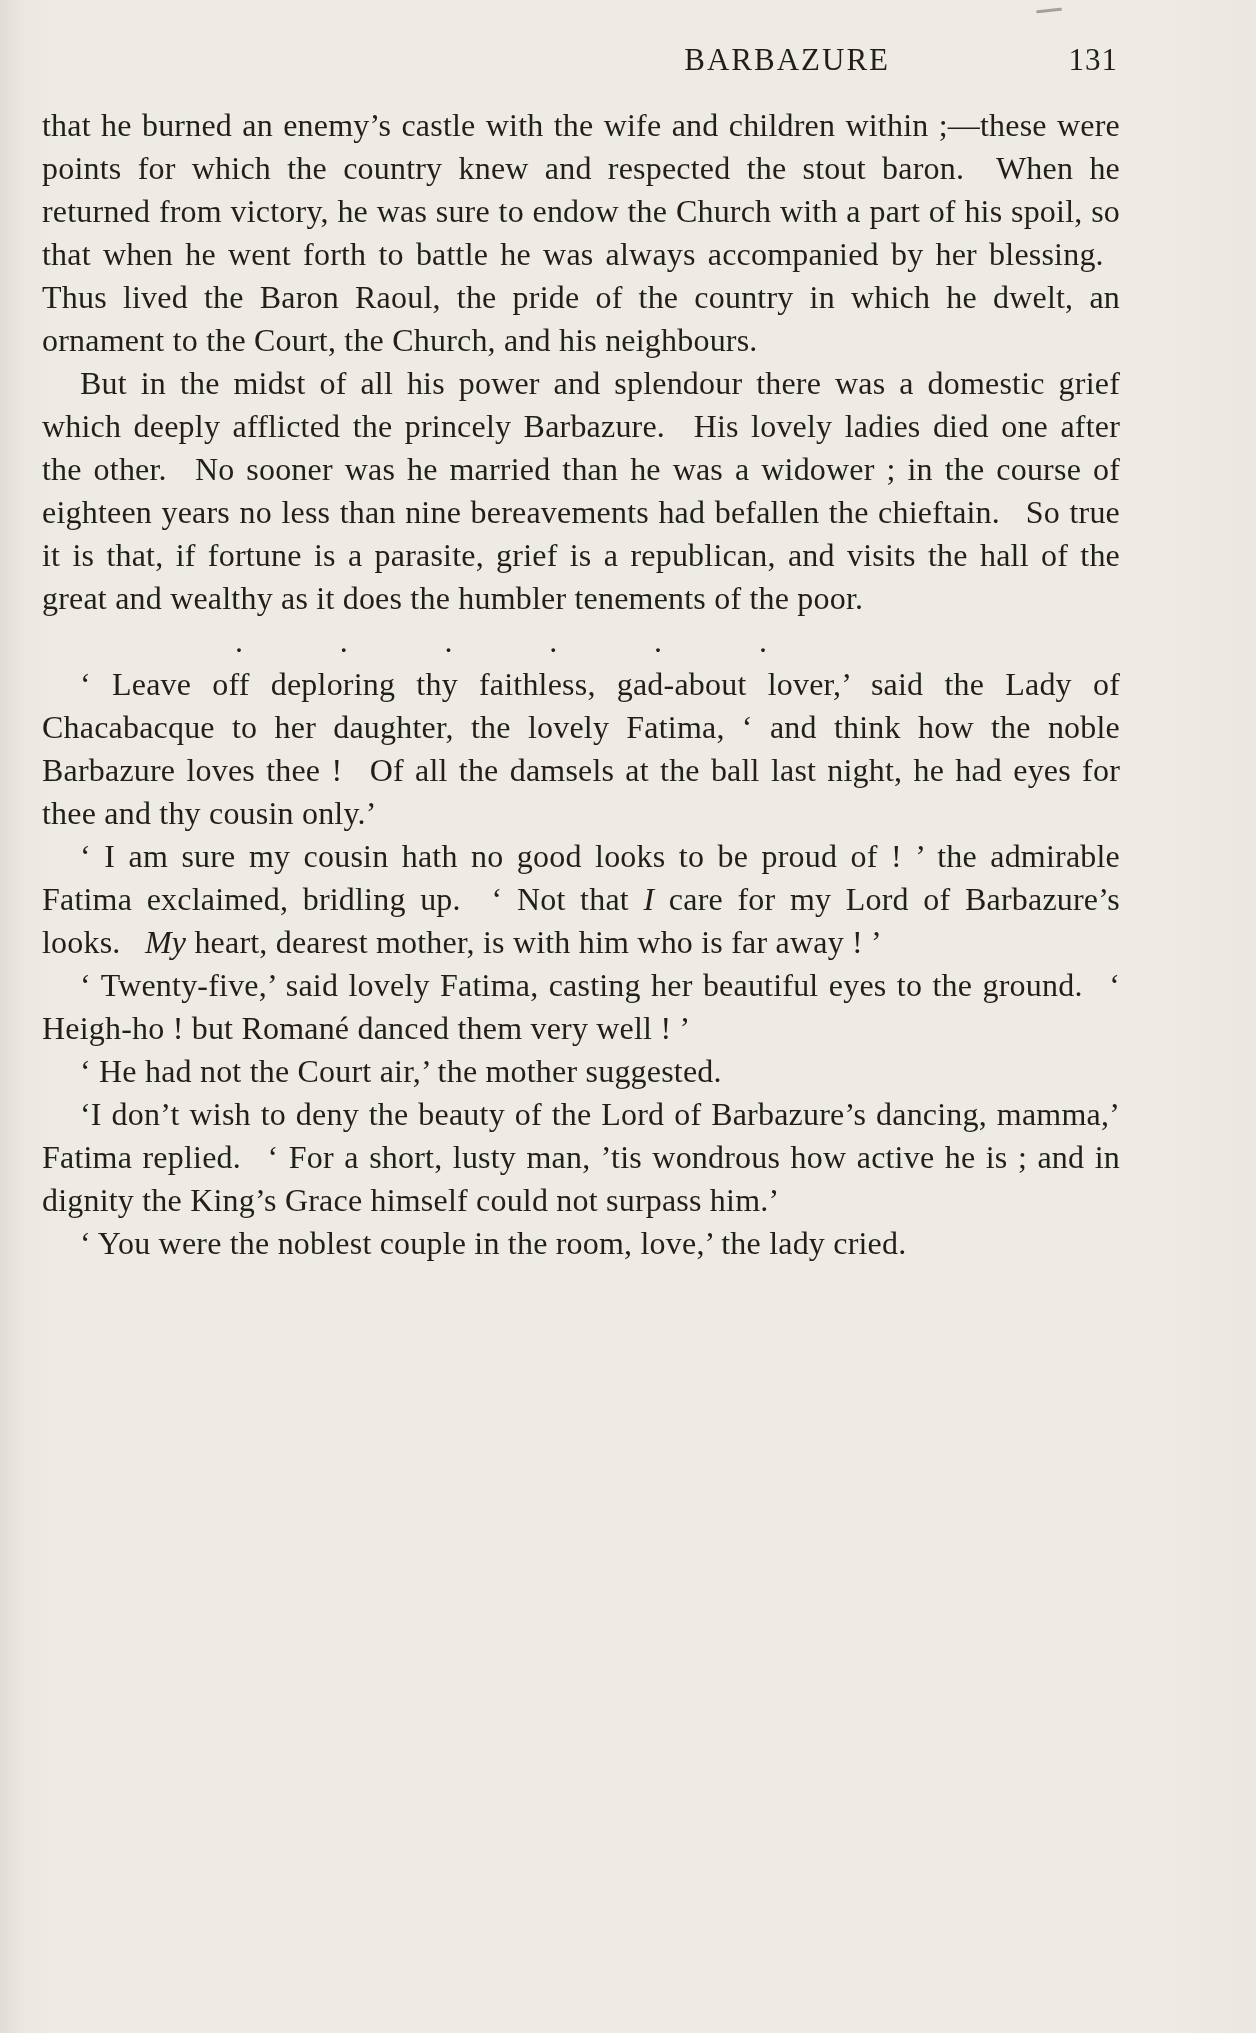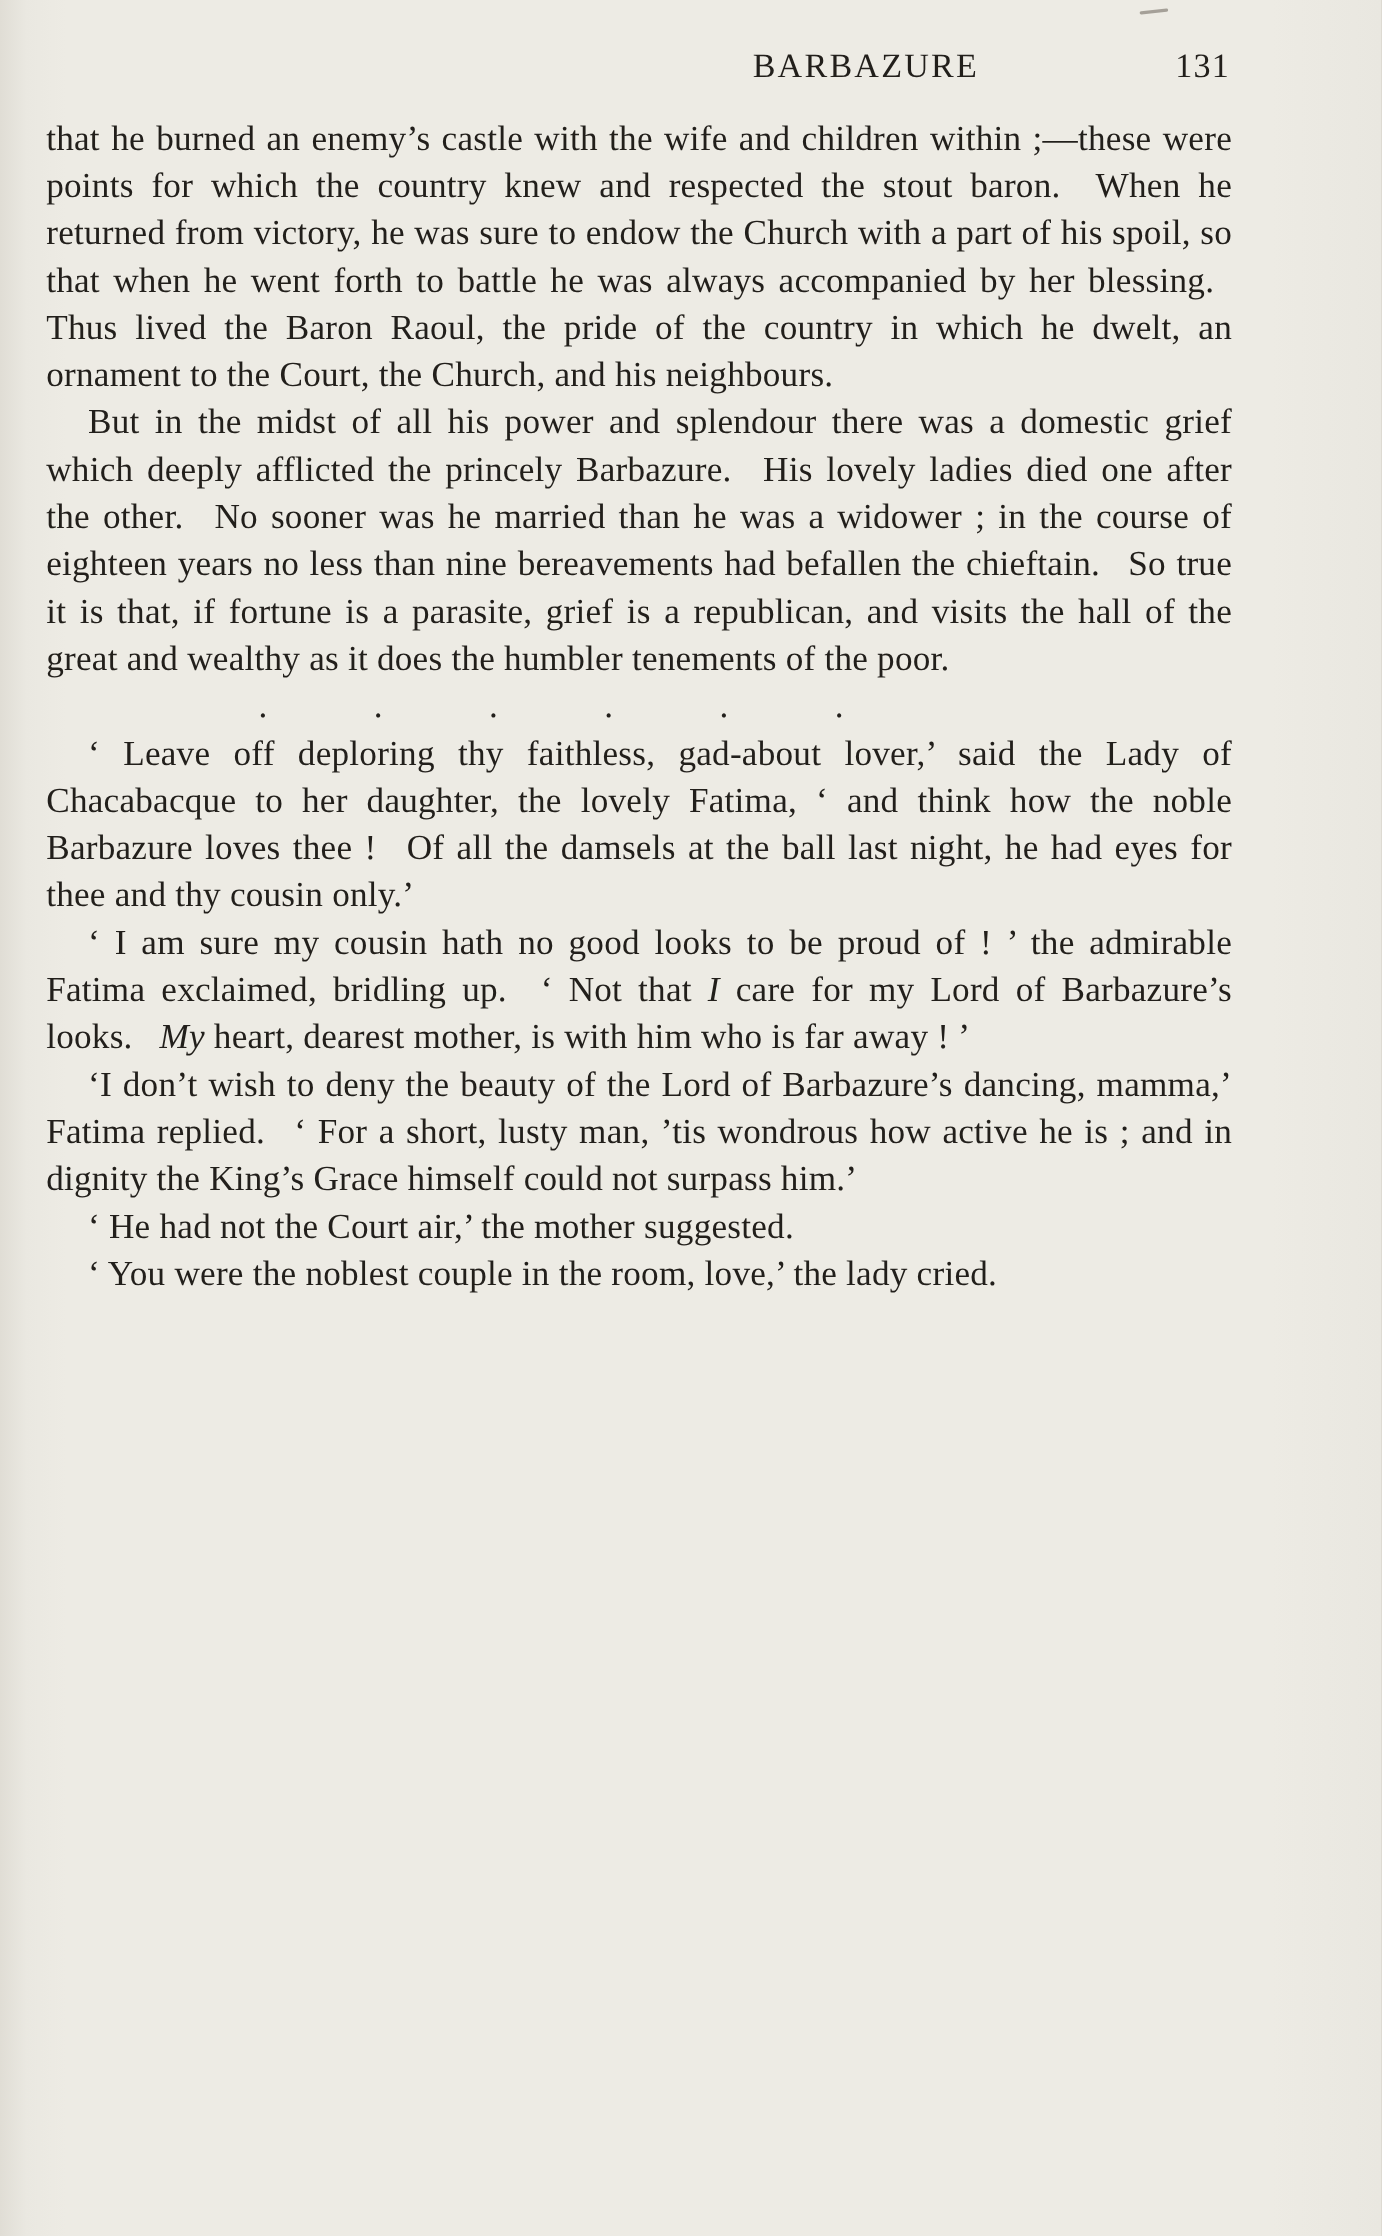--- a/index.html
+++ b/index.html
@@ -94,18 +94,19 @@
     <div class="header">
       <span class="running-head">BARBAZURE</span>
       <span class="page-number">131</span>
     </div>
     <div class="body-text">
         <p class="para"><span>that he burned an enemy’s castle with the wife and children within ;—these were points for which the country knew and respected the stout baron.  When he returned from victory, he was sure to endow the Church with a part of his spoil, so that when he went forth to battle he was always accompanied by her blessing.  Thus lived the Baron Raoul, the pride of the country in which he dwelt, an ornament to the Court, the Church, and his neighbours.</span></p>
         <p class="para indent"><span>But in the midst of all his power and splendour there was a domestic grief which deeply afflicted the princely Barbazure.  His lovely ladies died one after the other.  No sooner was he married than he was a widower ; in the course of eighteen years no less than nine bereavements had befallen the chieftain.  So true it is that, if fortune is a parasite, grief is a republican, and visits the hall of the great and wealthy as it does the humbler tenements of the poor.</span></p>
         <div class="separator">.   .   .   .   .   .</div>
         <p class="para indent"><span>‘ Leave off deploring thy faithless, gad-about lover,’ said the Lady of Chacabacque to her daughter, the lovely Fatima, ‘ and think how the noble Barbazure loves thee !  Of all the damsels at the ball last night, he had eyes for thee and thy cousin only.’</span></p>
         <p class="para indent"><span>‘ I am sure my cousin hath no good looks to be proud of ! ’ the admirable Fatima exclaimed, bridling up.  ‘ Not that </span><span class="em">I</span><span> care for my Lord of Barbazure’s looks.  </span><span class="em">My</span><span> heart, dearest mother, is with him who is far away ! ’</span></p>
+        <p class="para indent"><span>‘ Twenty-five,’ said lovely Fatima, casting her beautiful eyes to the ground.  ‘ Heigh-ho ! but Romané danced them very well ! ’</span></p>
+        <p class="para indent"><span>‘ He had not the Court air,’ the mother suggested.</span></p>
         <p class="para indent"><span>‘I don’t wish to deny the beauty of the Lord of Barbazure’s dancing, mamma,’ Fatima replied.  ‘ For a short, lusty man, ’tis wondrous how active he is ; and in dignity the King’s Grace himself could not surpass him.’</span></p>
-        <p class="para indent"><span>‘ He had not the Court air,’ the mother suggested.</span></p>
         <p class="para indent"><span>‘ You were the noblest couple in the room, love,’ the lady cried.</span></p>
       </div>
   </div>
 </div>
 
 </body></html>

